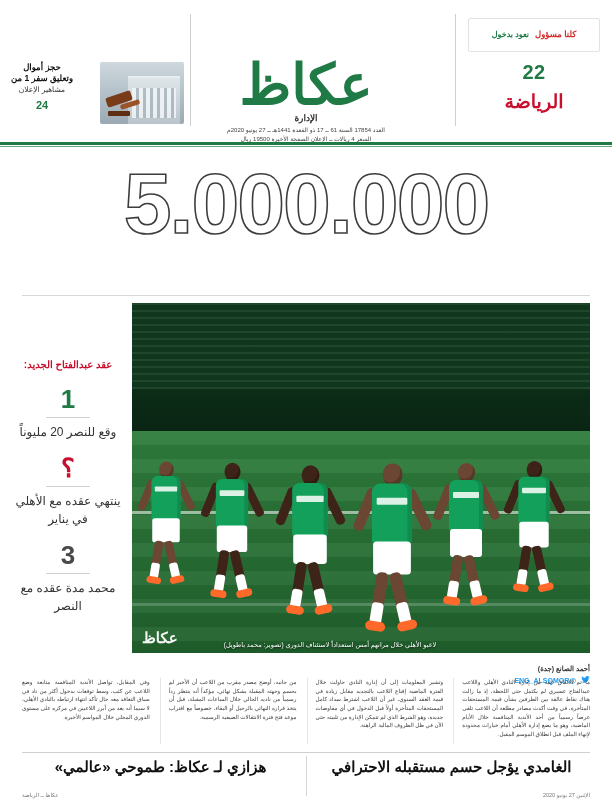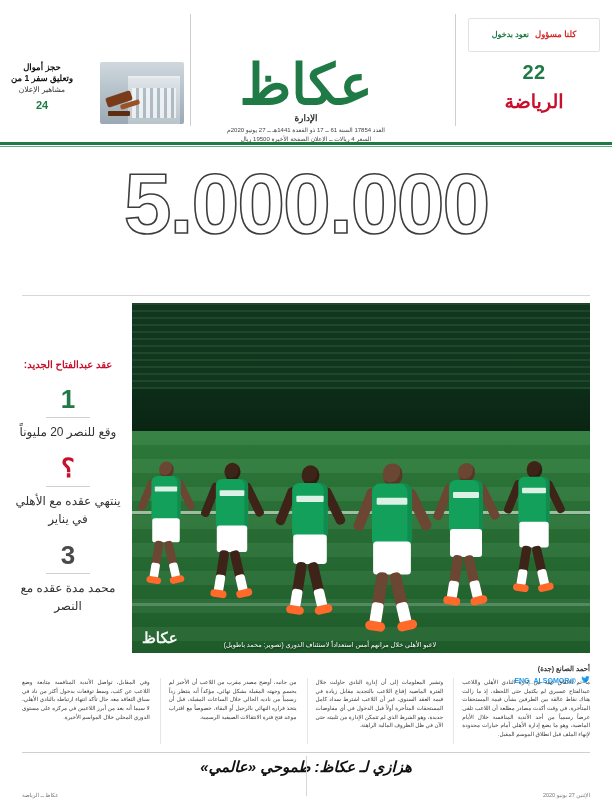--- a/index.html
+++ b/index.html
@@ -503,21 +503,20 @@
     top: 758px;
     left: 22px; right: 22px;
     display: flex;
     direction: rtl;
     gap: 14px;
   }
   .teaser {
     flex: 1;
     text-align: center;
     direction: rtl;
-    font-style: italic;
   }
   .teaser-title {
     font-size: 15px;
     font-weight: bold;
     color: #111;
     line-height: 1.25;
   }
   .teaser-divider {
     position: absolute;
     top: 756px;
@@ -736,20 +735,23 @@
     <div class="col">ما تم الاتفاق عليه بين إدارة النادي الأهلي واللاعب عبدالفتاح عسيري لم يكتمل حتى اللحظة، إذ ما زالت هناك نقاط عالقة بين الطرفين بشأن قيمة المستحقات المتأخرة، في وقت أكدت مصادر مطلعة أن اللاعب تلقى عرضاً رسمياً من أحد الأندية المنافسة خلال الأيام الماضية، وهو ما يضع إدارة الأهلي أمام خيارات محدودة لإنهاء الملف قبل انطلاق الموسم المقبل.</div>
     <div class="col">وتشير المعلومات إلى أن إدارة النادي حاولت خلال الفترة الماضية إقناع اللاعب بالتجديد مقابل زيادة في قيمة العقد السنوي، غير أن اللاعب اشترط سداد كامل المستحقات المتأخرة أولاً قبل الدخول في أي مفاوضات جديدة، وهو الشرط الذي لم تتمكن الإدارة من تلبيته حتى الآن في ظل الظروف المالية الراهنة.</div>
     <div class="col">من جانبه، أوضح مصدر مقرب من اللاعب أن الأخير لم يحسم وجهته المقبلة بشكل نهائي، مؤكداً أنه ينتظر رداً رسمياً من ناديه الحالي خلال الساعات المقبلة، قبل أن يتخذ قراره النهائي بالرحيل أو البقاء، خصوصاً مع اقتراب موعد فتح فترة الانتقالات الصيفية الرسمية.</div>
     <div class="col">وفي المقابل، تواصل الأندية المنافسة متابعة وضع اللاعب عن كثب، وسط توقعات بدخول أكثر من ناد في سباق التعاقد معه حال تأكد انتهاء ارتباطه بالنادي الأهلي، لا سيما أنه يعد من أبرز اللاعبين في مركزه على مستوى الدوري المحلي خلال المواسم الأخيرة.</div>
   </div>
 
   <div class="rule-bottom"></div>
 
   <div class="teasers">
     <div class="teaser">
+      <div class="teaser-title">الغامدي يؤجل حسم مستقبله الاحترافي</div>
+    </div>
+    <div class="teaser">
       <div class="teaser-title">هزازي لـ عكاظ: طموحي «عالمي»</div>
     </div>
   </div>
   <div class="teaser-divider"></div>
 
   <div class="footer-note">الإثنين 27 يونيو 2020</div>
   <div class="footer-note2">عكاظ ــ الرياضة</div>
 
 </div>
 

